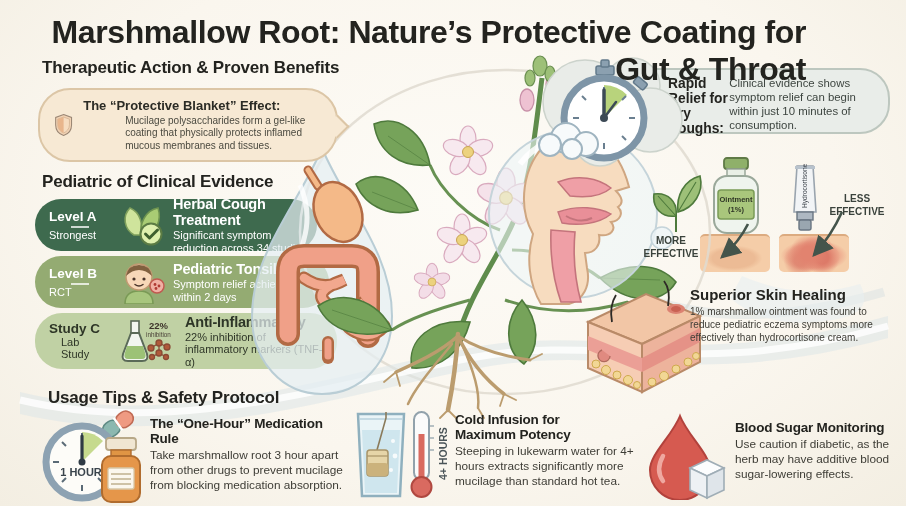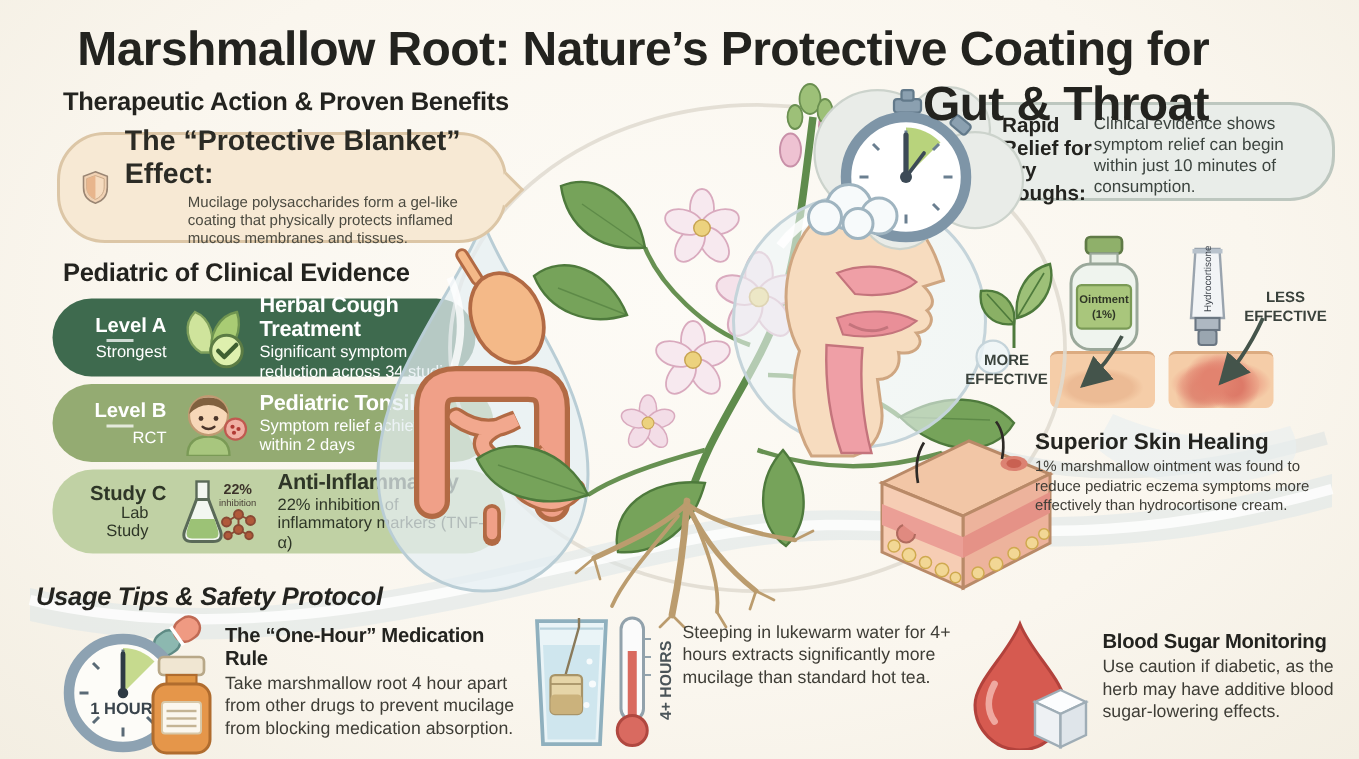--- a/index.html
+++ b/index.html
@@ -26,32 +26,32 @@
   .blanket-card {
     left:38px; top:88px; width:300px; height:74px; z-index:3;
     background:#f7e9d4; border:2px solid #dcc6a6; border-radius:32px;
     display:flex; align-items:center; gap:10px; padding:6px 12px 6px 14px;
   }
   .blanket-card .tail {
     position:absolute; right:-10px; top:28px; width:17px; height:17px;
     background:#f7e9d4; border-right:2px solid #dcc6a6; border-top:2px solid #dcc6a6;
     transform:rotate(45deg);
   }
-  .card-title { font-size:19px; font-weight:700; color:#2b2b25; margin-bottom:2px; }
+  .card-title { font-size:13px; font-weight:700; color:#2b2b25; margin-bottom:2px; }
   .card-body  { font-size:10px; line-height:1.22; color:#4b4a40;margin-left:42px; }
 
   
   .level {
     left:35px; z-index:1; height:52px; border-radius:27px;
     display:flex; align-items:center; padding:0 10px 0 14px; gap:8px;
   }
   .level-a { top:199px; width:282px; background:#3e6a4e; color:#fff; }
   .level-b { top:256px; width:294px; background:#94ab72; color:#fff; }
   .level-c { top:313px; width:302px; height:56px; background:#c0d1a4; color:#2e3627; }
-  .lv-left { width:62px; flex:0 0 62px; text-align:right; }
+  .lv-left { width:62px; flex:0 0 62px; text-align:left; }
   .lv-name { font-size:13.5px; font-weight:700; }
   .lv-div  { width:18px; height:2px; margin:2px auto; background:currentColor; opacity:.75; }
   .lv-grade{ font-size:11px; line-height:1.05; }
   .lv-text { flex:1; }
   .lv-title{ font-size:14.5px; font-weight:700; letter-spacing:-0.2px; }
   .lv-body { font-size:11px; line-height:1.15; margin-top:1px; }
   .lv-icon { flex:0 0 auto; }
 
   
   .rapid-card {
@@ -417,21 +417,21 @@
   <div class="abs fx-label" style="left:824px; top:193px; width:66px;">LESS EFFECTIVE</div>
 
   <div class="abs patch patch-good"></div>
   <div class="abs patch patch-bad"></div>
 
   <div class="abs skin-text">
     <div class="skin-title">Superior Skin Healing</div>
     <div class="skin-body">1% marshmallow ointment was found to reduce pediatric eczema symptoms more effectively than hydrocortisone cream.</div>
   </div>
 
-  <h2 class="abs sec" style="left:24px; top:388px;font-style:italic;">Usage Tips &amp; Safety Protocol</h2>
+  <h2 class="abs sec" style="left:48px; top:388px;">Usage Tips &amp; Safety Protocol</h2>
 
   <svg class="abs z3" style="left:36px; top:408px;" width="112" height="96" viewBox="0 0 112 96">
     <g transform="translate(82,16) rotate(-35)">
       <rect x="-17" y="-7.5" width="18" height="15" rx="7.5" fill="#8cb8b0" stroke="#5e8a84" stroke-width="1.6"></rect>
       <rect x="-1" y="-7.5" width="18" height="15" rx="7.5" fill="#ef9a82" stroke="#c06a54" stroke-width="1.6"></rect>
       <line x1="0" y1="-7.5" x2="0" y2="7.5" stroke="#ffffff" stroke-width="2.5"></line>
     </g>
     <circle cx="46" cy="54" r="36" fill="#fdfcf8" stroke="#8da2b2" stroke-width="7"></circle>
     <path d="M46,54 L46,24 A30,30 0 0 1 67,33 Z" fill="#c6da8e"></path>
     <g stroke="#5a6a76" stroke-width="2">
@@ -454,21 +454,21 @@
       <g stroke="#c4b494" stroke-width="1.6">
           <line x1="13" y1="36" x2="33" y2="36"></line>
           <line x1="13" y1="41" x2="33" y2="41"></line>
           <line x1="13" y1="46" x2="33" y2="46"></line>
         </g>
     </g>
   </svg>
 
   <div class="abs tip-text" style="left:150px; top:416px; width:202px;">
     <div class="tip-title">The “One-Hour” Medication Rule</div>
-    <div class="tip-body">Take marshmallow root 4 hour apart from other drugs to prevent mucilage from blocking medication absorption.</div>
+    <div class="tip-body">Take marshmallow root 3 hour apart from other drugs to prevent mucilage from blocking medication absorption.</div>
   </div>
 
   <svg class="abs z3" style="left:350px; top:408px;" width="102" height="94" viewBox="0 0 102 94">
     <path d="M8,6 L54,6 L50,88 L12,88 Z" fill="#eaf4f7" stroke="#8fb0be" stroke-width="2.5"></path>
     <path d="M12,22 L50,22 L47,85 L15,85 Z" fill="#cfe6ee"></path>
     <line x1="10" y1="11" x2="52" y2="11" stroke="#b8d2dc" stroke-width="1.5"></line>
     <path d="M36,4 L36,10 L27,42" fill="none" stroke="#8a7a5a" stroke-width="1.6"></path>
     <rect x="17" y="42" width="21" height="26" rx="3" fill="#e6d5a8" stroke="#a89468" stroke-width="1.5"></rect>
     <rect x="17" y="55" width="21" height="13" rx="3" fill="#cbb27c"></rect>
     <path d="M17,48 L38,48" stroke="#a89468" stroke-width="1.2"></path>
@@ -484,20 +484,21 @@
       <g stroke="#92a2ac" stroke-width="1.3">
           <line x1="79" y1="18" x2="84" y2="18"></line>
           <line x1="79" y1="30" x2="84" y2="30"></line>
           <line x1="79" y1="42" x2="84" y2="42"></line>
         </g>
     </g>
     <text transform="translate(97,72) rotate(-90)" font-size="10.5" font-weight="bold" fill="#4a5458">4+ HOURS</text>
   </svg>
 
   <div class="abs tip-text" style="left:455px; top:412px; width:195px;">
+    <div class="tip-title" style="width:150px;">Cold Infusion for Maximum Potency</div>
     <div class="tip-body">Steeping in lukewarm water for 4+ hours extracts significantly more mucilage than standard hot tea.</div>
   </div>
 
   <svg class="abs z3" style="left:648px; top:412px;" width="80" height="88" viewBox="0 0 80 88">
     <path d="M32,4 C40,24 62,42 62,58 A30,30 0 1 1 2,58 C2,42 24,24 32,4 Z" fill="#d65a50" stroke="#b2423c" stroke-width="2"></path>
     <path d="M15,44 C10,53 10,62 15,69" fill="none" stroke="#f2b0a8" stroke-width="4.5" stroke-linecap="round" opacity="0.9"></path>
     <g transform="translate(42,46)">
       <polygon points="0,10 17,2 34,10 17,18" fill="#fcfdfe" stroke="#9fadb6" stroke-width="1.6"></polygon>
       <polygon points="0,10 17,18 17,40 0,32" fill="#eef1f4" stroke="#9fadb6" stroke-width="1.6"></polygon>
       <polygon points="34,10 17,18 17,40 34,32" fill="#dfe5ea" stroke="#9fadb6" stroke-width="1.6"></polygon>

